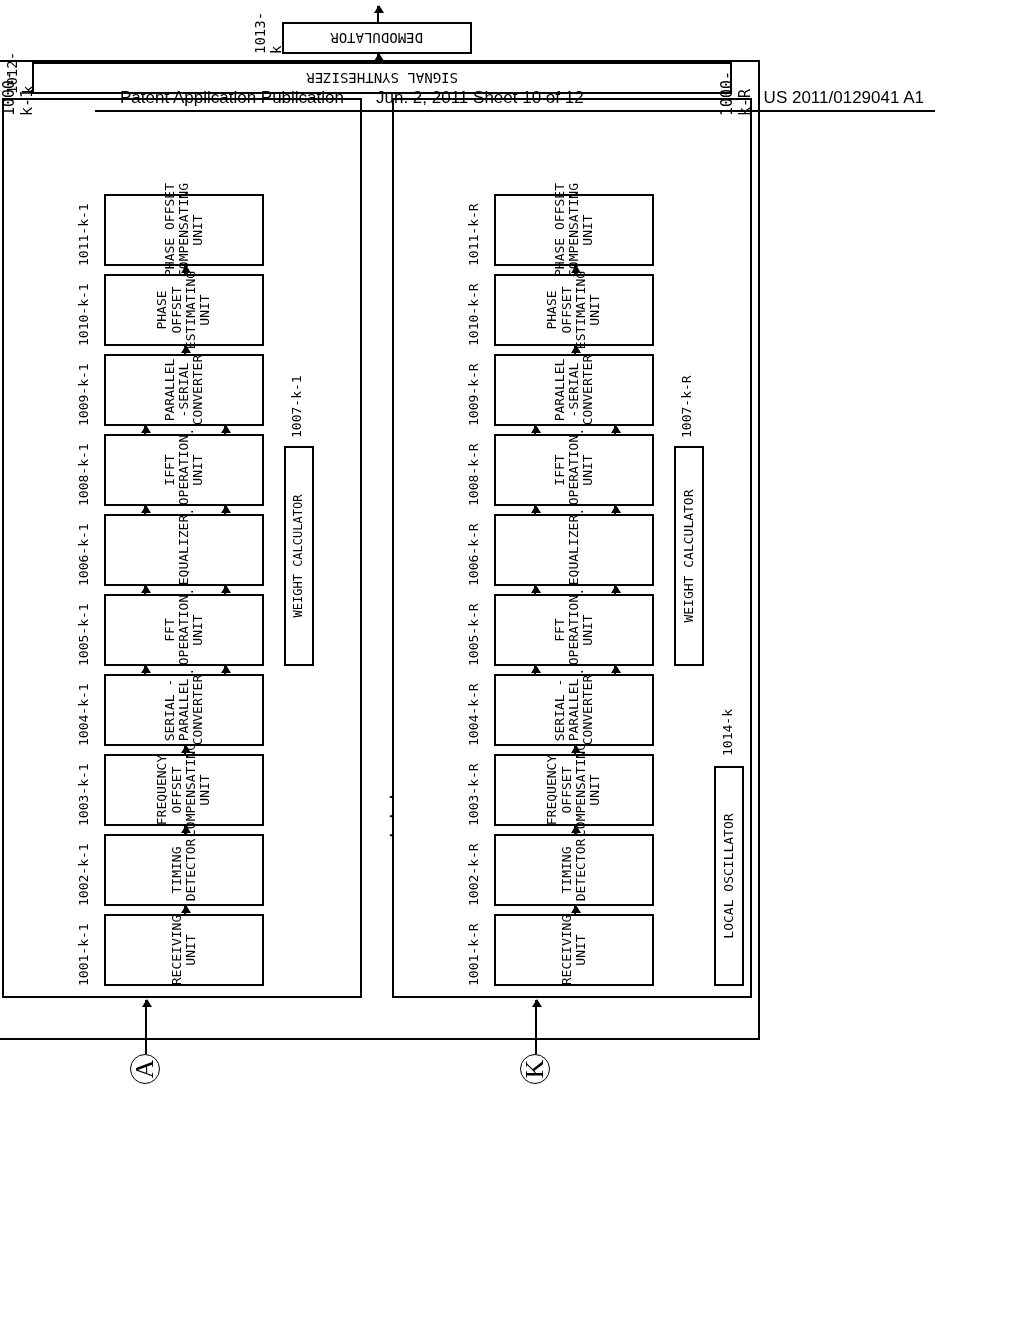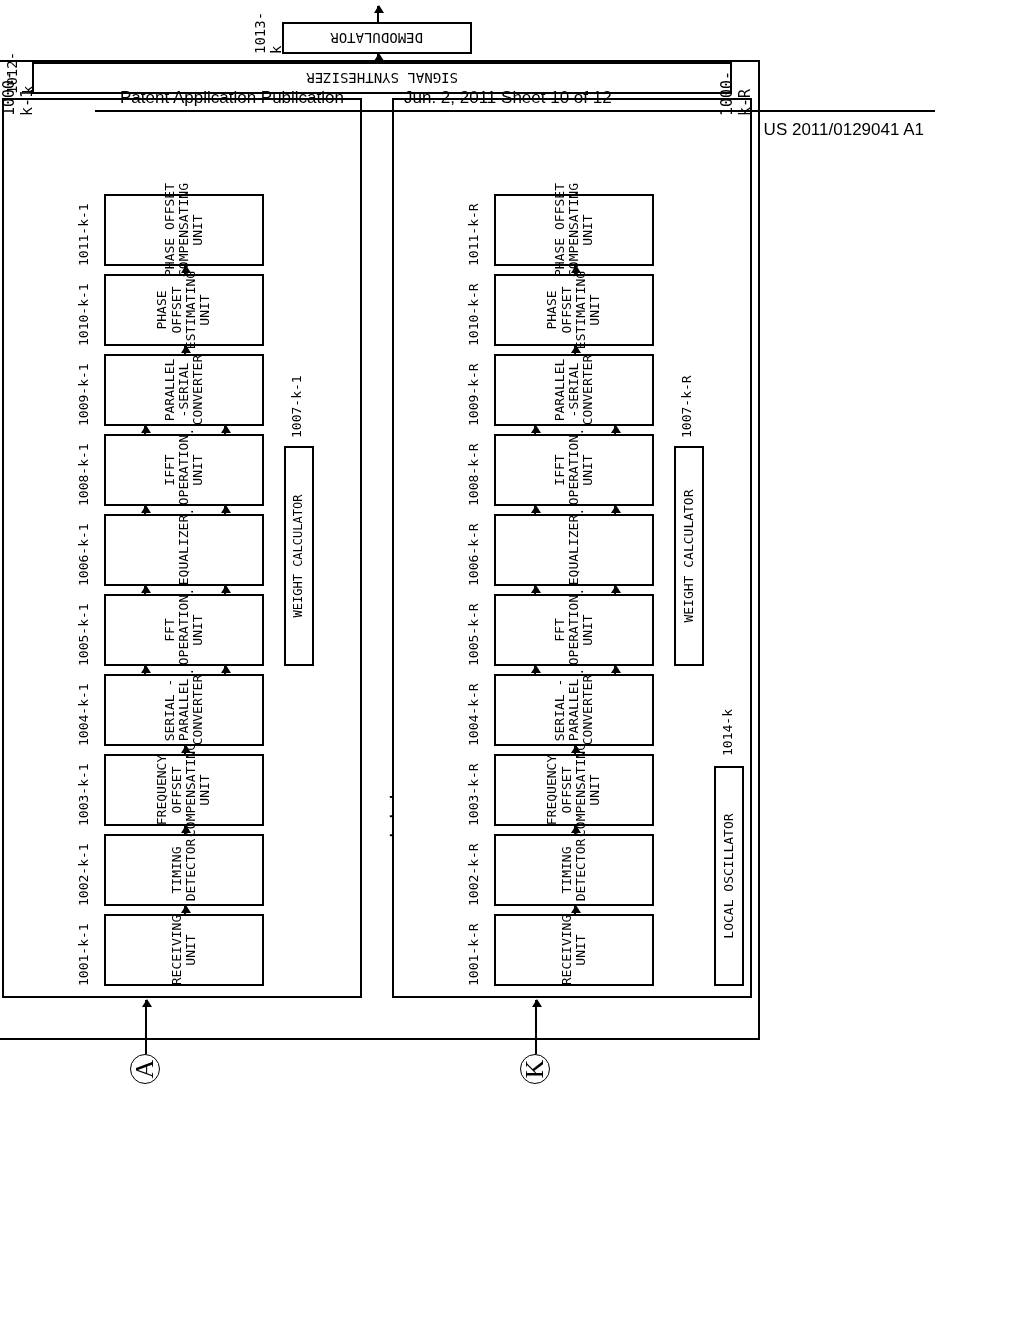--- a/index.html
+++ b/index.html
@@ -1,21 +1,21 @@
 <!DOCTYPE html>
 <html><head>
 <meta charset="utf-8">
 <style>
   * { box-sizing: border-box; margin: 0; padding: 0; }
   body { width: 1024px; height: 1320px; background: #fff; font-family: Arial, sans-serif; position: relative; }
   .page { position: absolute; top: 0; left: 0; width: 1024px; height: 1320px; }
   .header { position: absolute; top: 88px; left: 0; width: 100%; font-size: 17px; }
   .hleft { position: absolute; left: 114px; margin-left: 6px; }
-  .hmid  { position: absolute; left: 404px; }
-  .hright{ position: absolute; right: 100px; margin-top: 32px; }
+  .hmid  { position: absolute; left: 376px; }
+  .hright{ position: absolute; right: 100px; }
   .hrule { position: absolute; top: 110px; left: 95px; width: 840px; border-top: 2px solid #000; }
 
   .figarea { position: absolute; top: 170px; left: 120px; width: 780px; height: 1040px; transform: rotate(-90deg); transform-origin: center center; }
   .outer { position: absolute; left: 40px; top: -10px; width: 980px; height: 780px; border: 2px solid #000; }
   .ant { position: absolute; left: -46px; font-size: 26px; font-family: "Times New Roman", serif; border: 1.5px solid #000; border-radius: 50%; width: 30px; height: 30px; line-height: 28px; text-align: center; }
   .antA { top: 148px; }
   .antK { top: 538px; }
   .antline { position: absolute; left: -16px; width: 54px; border-top: 2px solid #000; }
   .antlineA { top: 163px; }
   .antlineK { top: 553px; }

